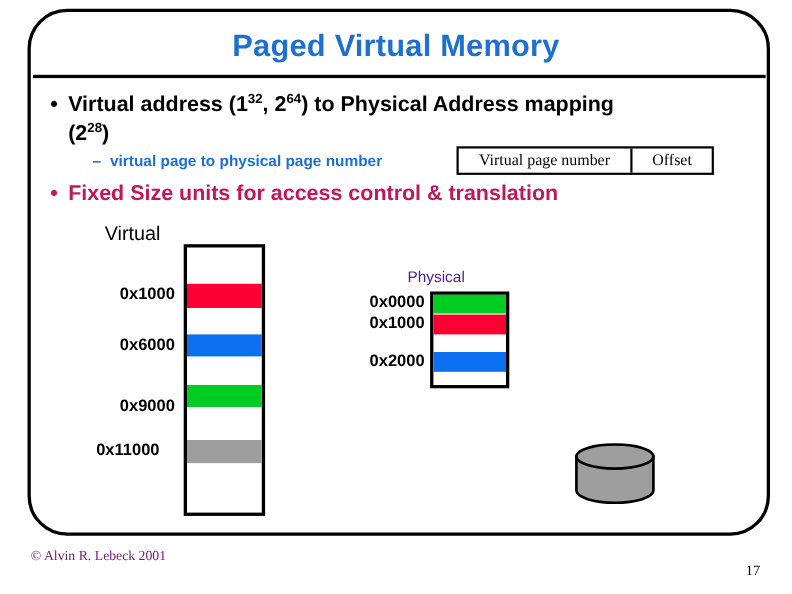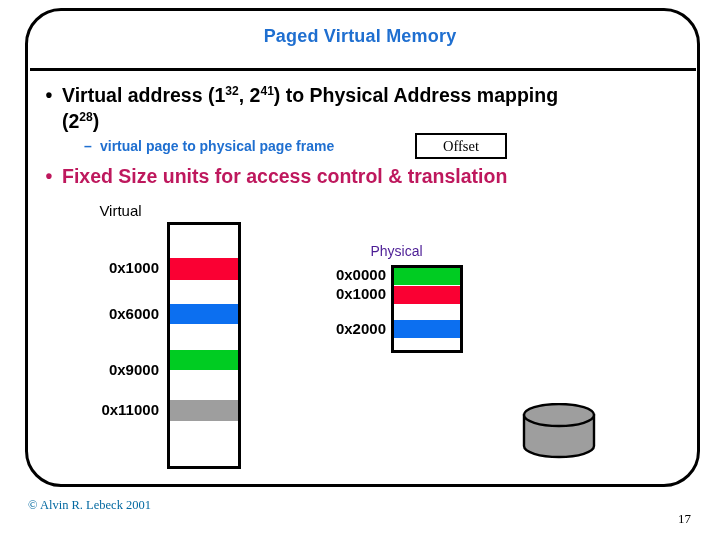--- a/index.html
+++ b/index.html
@@ -7,21 +7,21 @@
     width:720px;height:540px;background:#ffffff;overflow:hidden;
     font-family:"Liberation Sans", sans-serif;
     position:relative;
   }
   .slide-frame{
     position:absolute;left:25px;top:8px;width:675px;height:479px;
     border:3px solid #000;border-radius:36px;box-sizing:border-box;
   }
   .title{
     position:absolute;left:0;top:26px;width:720px;text-align:center;
-    font-size:18px;font-weight:bold;color:#1f6fd0;letter-spacing:0.2px;
+    font-size:28px;font-weight:bold;color:#1f6fd0;letter-spacing:0.2px;
   }
   .title-rule{
     position:absolute;left:30px;top:68px;width:666px;height:3px;background:#000;
   }
   .bullet1{
     position:absolute;left:36px;top:84px;width:660px;
     font-size:19.5px;font-weight:bold;color:#000;line-height:22px;
   }
   .bullet1 .dot{display:inline-block;width:26px;text-align:center;}
   .b1-line2{position:absolute;left:62px;top:110px;font-size:19.5px;font-weight:bold;}
@@ -33,82 +33,83 @@
   .subbullet .dash{display:inline-block;width:16px;}
   .addrbox{
     position:absolute;left:415px;top:133px;height:26px;
     border:2px solid #000;box-sizing:border-box;display:flex;background:#fff;
   }
   .addrbox .cell{
     font-family:"Liberation Serif", serif;font-size:14.5px;color:#000;
     display:flex;align-items:center;justify-content:center;box-sizing:border-box;
   }
   .addrbox .vpn{width:158px;border-right:2px solid #000;}
-  .addrbox .off{width:88px;}
+  .addrbox .off{width:72px;}
   .bullet2{
     position:absolute;left:36px;top:165px;
     font-size:19.5px;font-weight:bold;color:#be185d;
   }
   .bullet2 .dot{display:inline-block;width:26px;text-align:center;}
 
   
   .vcol{
     position:absolute;left:167px;top:222px;width:74px;height:247px;
     border:3px solid #000;box-sizing:border-box;background:#fff;
   }
   .pcol{
     position:absolute;left:391px;top:265px;width:72px;height:88px;
     border:3px solid #000;box-sizing:border-box;background:#fff;
   }
   .band{position:absolute;left:0;width:100%;}
   .lbl-v{
     position:absolute;left:0;top:202px;width:241px;text-align:center;
-    font-size:15px;color:#000;
+    font-size:18px;color:#000;
   }
   .lbl-p{
     position:absolute;left:330px;top:243px;width:133px;text-align:center;
     font-size:14px;color:#4c1d95;
   }
   .rowlabel{
     position:absolute;text-align:right;font-size:15px;font-weight:bold;color:#000;
     white-space:nowrap;
   }
   .v-lbl{width:66px;}
   .p-lbl{width:68px;}
 
   .disk{position:absolute;left:521px;top:403px;width:76px;height:56px;}
   .footer{
     position:absolute;left:28px;top:498px;
-    font-family:"Liberation Serif", serif;font-size:12.5px;color:#0369a1;
+    font-family:"Liberation Serif", serif;font-size:12.5px;color:#701a75;
   }
   .pagenum{
     position:absolute;left:678px;top:511px;
     font-family:"Liberation Serif", serif;font-size:13px;color:#000;text-align:right;
   }
 </style>
 </head>
 <body>
 
 <div class="slide-frame"></div>
 
 <div class="title">Paged Virtual Memory</div>
 <div class="title-rule"></div>
 
 <div class="bullet1">
-  <span class="dot">•</span><span>Virtual address (1</span><sup>32</sup><span>, 2</span><sup>41</sup><span>) to Physical Address mapping</span>
+  <span class="dot">•</span><span>Virtual address (1</span><sup>32</sup><span>, 2</span><sup>64</sup><span>) to Physical Address mapping</span>
 </div>
 <div class="b1-line2">
   <span>(2</span><sup>28</sup><span>)</span>
 </div>
 
 <div class="subbullet">
-  <span class="dash">–</span><span>virtual page to physical page frame</span>
+  <span class="dash">–</span><span>virtual page to physical page number</span>
 </div>
 
 <div class="addrbox">
+  <div class="cell vpn">Virtual page number</div>
   <div class="cell off">Offset</div>
 </div>
 
 <div class="bullet2">
   <span class="dot">•</span><span>Fixed Size units for access control &amp; translation</span>
 </div>
 
 <div class="lbl-v">Virtual</div>
 <div class="lbl-p">Physical</div>
 
@@ -121,21 +122,21 @@
 <div class="pcol" id="pcol">
     <div class="band" style="top: 0px; height: 17px; background: rgb(0, 204, 34);"></div>
     <div class="band" style="top: 18px; height: 18px; background: rgb(250, 0, 51);"></div>
     <div class="band" style="top: 52px; height: 18px; background: rgb(12, 111, 240);"></div>
   </div>
 
 <div id="vlabels">
     <div class="rowlabel v-lbl" style="left: 93px; top: 259px;">0x1000</div>
     <div class="rowlabel v-lbl" style="left: 93px; top: 305px;">0x6000</div>
     <div class="rowlabel v-lbl" style="left: 93px; top: 361px;">0x9000</div>
-    <div class="rowlabel v-lbl" style="left: 93px; top: 401px;">0x11000</div>
+    <div class="rowlabel v-lbl" style="left: 79px; top: 401px;">0x11000</div>
   </div>
 <div id="plabels">
     <div class="rowlabel p-lbl" style="left: 318px; top: 266px;">0x0000</div>
     <div class="rowlabel p-lbl" style="left: 318px; top: 285px;">0x1000</div>
     <div class="rowlabel p-lbl" style="left: 318px; top: 320px;">0x2000</div>
   </div>
 
 <svg class="disk" viewBox="0 0 76 56">
   <path d="M3,12 L3,43 A35,11 0 0 0 73,43 L73,12 Z" fill="#9e9e9e" stroke="#000" stroke-width="2.4"></path>
   <ellipse cx="38" cy="12" rx="35" ry="11" fill="#9e9e9e" stroke="#000" stroke-width="2.4"></ellipse>

